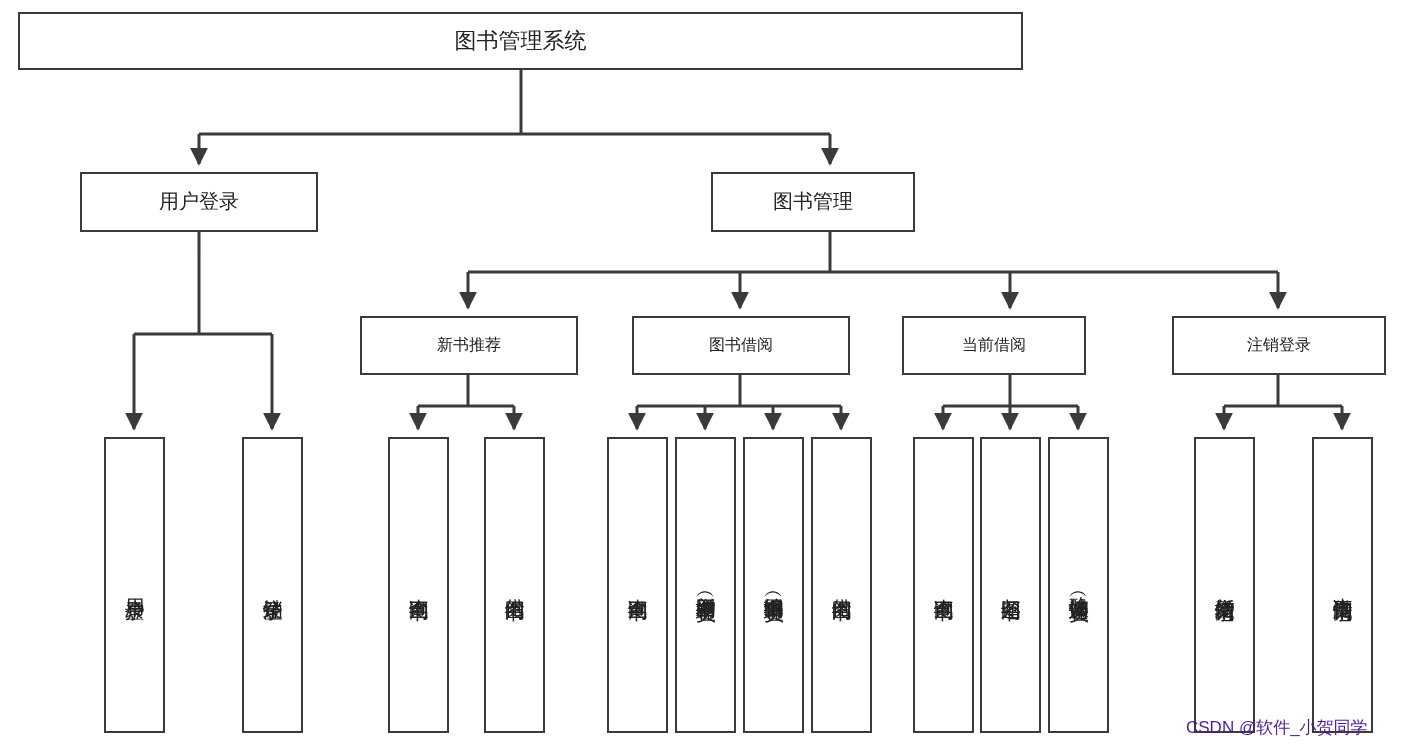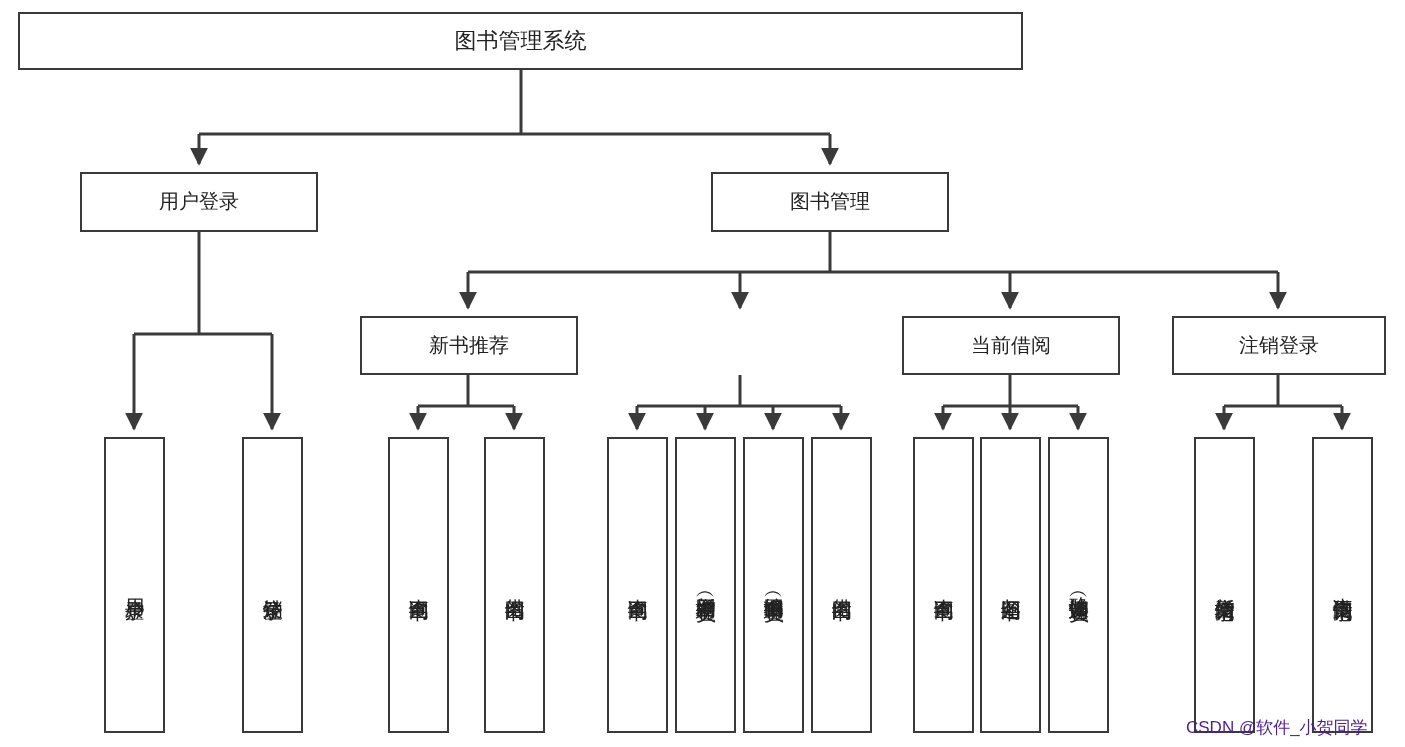--- a/index.html
+++ b/index.html
@@ -35,21 +35,21 @@
     line-height: 1.18;
     text-align: center;
   }
   .node.root {
     font-size: 22px;
   }
   .node.level2 {
     font-size: 20px;
   }
   .node.level3 {
-    font-size: 20px;
+    font-size: 16px;
   }
   .node.leaf {
     font-size: 20px;
     writing-mode: vertical-rl;
     text-orientation: upright;
     padding: 6px 0;
     letter-spacing: 1px;
   }
   .node.leaf > span {
     writing-mode: vertical-rl;
@@ -123,28 +123,31 @@
     </g>
   </svg>
 
   <div class="node root" style="left:18px; top:12px; width:1005px; height:58px;">
     <span>图书管理系统</span>
   </div>
 
   <div class="node level2" style="left:80px; top:172px; width:238px; height:60px;">
     <span>用户登录</span>
   </div>
-  <div class="node level2" style="left:711px; top:172px; width:238px; height:60px;">
+  <div class="node level2" style="left:711px; top:172px; width:204px; height:60px;">
     <span>图书管理</span>
   </div>
 
   <div class="node level3" style="left:360px; top:316px; width:218px; height:59px;">
     <span>新书推荐</span>
   </div>
-  <div class="node level3" style="left:902px; top:316px; width:218px; height:59px;justify-content:center;">
+  <div class="node level3" style="left:632px; top:316px; width:218px; height:59px;">
+    <span>图书借阅</span>
+  </div>
+  <div class="node level3" style="left:902px; top:316px; width:184px; height:59px;justify-content:center;">
     <span>当前借阅</span>
   </div>
   <div class="node level3" style="left:1172px; top:316px; width:214px; height:59px;">
     <span>注销登录</span>
   </div>
 
   <div class="node leaf" style="left:104px; top:437px; width:61px; height:296px;">
     <span>用户登录</span>
   </div>
   <div class="node leaf" style="left:242px; top:437px; width:61px; height:296px;">

